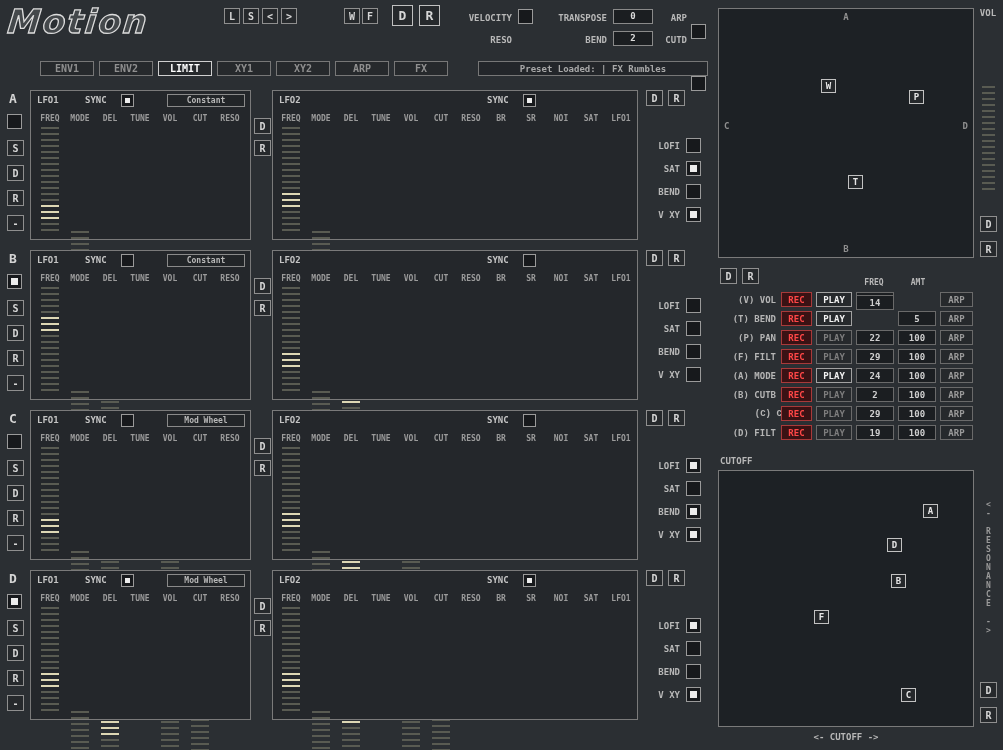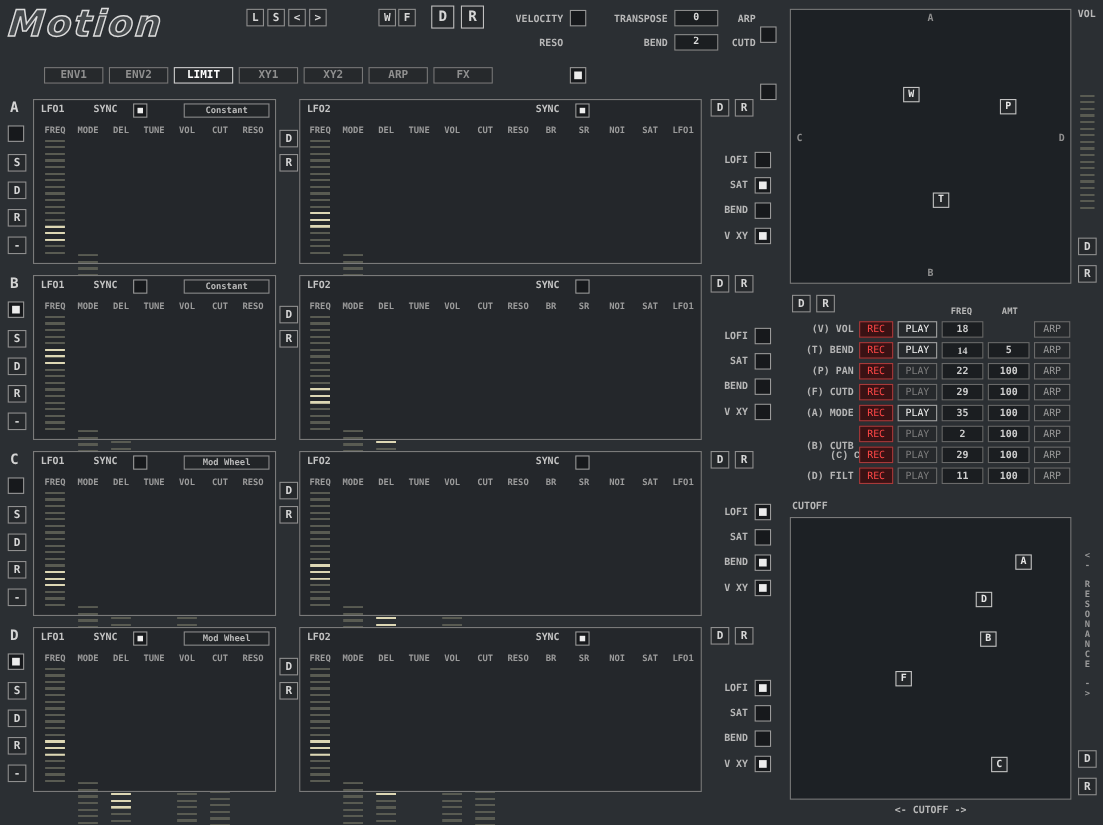--- a/index.html
+++ b/index.html
@@ -40,21 +40,21 @@
   .ladder .hl{position:absolute;left:0;right:0;height:16px;
         background:repeating-linear-gradient(to top,#ddd7b4 0 2px,rgba(0,0,0,0) 2px 6px);}
   .pad{background:#1d2125;border:1px solid #7a7a7a;box-sizing:border-box;}
   .corner{position:absolute;font-size:9px;font-weight:bold;color:#8f8f8f;}
   .marker{position:absolute;width:15px;height:14px;background:#25282b;border:1px solid #c2c2c2;
           color:#e6e6e6;font-size:9px;font-weight:bold;display:flex;align-items:center;justify-content:center;
           box-sizing:border-box;}
   .vtext{writing-mode:vertical-rl;text-orientation:upright;font-size:8px;font-weight:bold;color:#9a9a9a;
          display:flex;align-items:center;}
   .mbtn{position:absolute;display:flex;align-items:center;justify-content:center;font-size:9px;
-        font-weight:normal;box-sizing:border-box;height:15px;}
+        font-weight:bold;box-sizing:border-box;height:15px;}
   .rec{color:#ff4747;background:#3a1214;border:1px solid #a83a3a;}
   .play{color:#7d7d7d;background:#26292c;border:1px solid #6a6a6a;}
   .play.on{color:#f2f2f2;border-color:#a2a2a2;}
   .arpbtn{color:#9a9a9a;background:#26292c;border:1px solid #6a6a6a;}
   .num{position:absolute;height:15px;box-sizing:border-box;border:1px solid #6a6a6a;background:#1b1e21;
        color:#cfcfcf;font-size:9px;font-weight:bold;display:flex;align-items:center;justify-content:center;}
   .rowname{position:absolute;font-size:9px;font-weight:bold;color:#b5b5b5;text-align:right;white-space:pre;}
 </style>
 </head>
 <body>
@@ -93,20 +93,21 @@
 
   <div class="abs row" id="tabs" style="left:40px;top:61px;gap:5px">
       <div class="tab">ENV1</div>
       <div class="tab">ENV2</div>
       <div class="tab active">LIMIT</div>
       <div class="tab">XY1</div>
       <div class="tab">XY2</div>
       <div class="tab">ARP</div>
       <div class="tab">FX</div>
     </div>
+  <div class="abs statusbox" style="left:478px;top:61px;width:230px;height:15px">Preset Loaded: | FX Rumbles</div>
 
   <div id="sections">
       <div class="section" style="top: 88px;">
         <div class="sec-letter" style="left: 9px; top: 3px;">A</div>
         <div class="chk" style="position: absolute; left: 7px; top: 26px;"></div>
         <div class="btn md abs2" style="left: 7px; top: 52px;">S</div>
         <div class="btn md abs2" style="left: 7px; top: 77px;">D</div>
         <div class="btn md abs2" style="left: 7px; top: 102px;">R</div>
         <div class="btn md abs2" style="left: 7px; top: 127px;">-</div>
         <div class="panel abs2" style="left: 30px; top: 2px; width: 221px; height: 150px;">
@@ -419,57 +420,57 @@
   <div class="lbl abs" style="left:898px;top:278px;width:40px;text-align:center;font-size:8px">AMT</div>
   <div id="mod-rows">
       <div class="rowname" style="left: 714px; top: 295px; width: 62px;">(V) VOL</div>
       <div class="mbtn rec" style="left: 781px; top: 292px; width: 31px;">REC</div>
       <div class="mbtn play on" style="left: 816px; top: 292px; width: 36px;">PLAY</div>
       <div class="num" style="left: 856px; top: 292px; width: 38px;">18</div>
       <div class="mbtn arpbtn" style="left: 940px; top: 292px; width: 33px;">ARP</div>
       <div class="rowname" style="left: 714px; top: 314px; width: 62px;">(T) BEND</div>
       <div class="mbtn rec" style="left: 781px; top: 311px; width: 31px;">REC</div>
       <div class="mbtn play on" style="left: 816px; top: 311px; width: 36px;">PLAY</div>
-      <div class="num" style="left: 856px; top: 311px; width: 38px; font-family: Liberation Serif, serif;">14</div>
+      <div class="num" style="left: 856px; top: 295px; width: 38px;">14</div>
       <div class="num" style="left: 898px; top: 311px; width: 38px;">5</div>
       <div class="mbtn arpbtn" style="left: 940px; top: 311px; width: 33px;">ARP</div>
       <div class="rowname" style="left: 714px; top: 333px; width: 62px;">(P) PAN</div>
       <div class="mbtn rec" style="left: 781px; top: 330px; width: 31px;">REC</div>
       <div class="mbtn play" style="left: 816px; top: 330px; width: 36px;">PLAY</div>
       <div class="num" style="left: 856px; top: 330px; width: 38px;">22</div>
       <div class="num" style="left: 898px; top: 330px; width: 38px;">100</div>
       <div class="mbtn arpbtn" style="left: 940px; top: 330px; width: 33px;">ARP</div>
-      <div class="rowname" style="left: 714px; top: 352px; width: 62px;">(F) CUTD</div>
+      <div class="rowname" style="left: 714px; top: 352px; width: 62px;">(F) FILT</div>
       <div class="mbtn rec" style="left: 781px; top: 349px; width: 31px;">REC</div>
       <div class="mbtn play" style="left: 816px; top: 349px; width: 36px;">PLAY</div>
       <div class="num" style="left: 856px; top: 349px; width: 38px;">29</div>
       <div class="num" style="left: 898px; top: 349px; width: 38px;">100</div>
       <div class="mbtn arpbtn" style="left: 940px; top: 349px; width: 33px;">ARP</div>
       <div class="rowname" style="left: 714px; top: 371px; width: 62px;">(A) MODE</div>
       <div class="mbtn rec" style="left: 781px; top: 368px; width: 31px;">REC</div>
       <div class="mbtn play on" style="left: 816px; top: 368px; width: 36px;">PLAY</div>
-      <div class="num" style="left: 856px; top: 368px; width: 38px;">35</div>
+      <div class="num" style="left: 856px; top: 368px; width: 38px;">24</div>
       <div class="num" style="left: 898px; top: 368px; width: 38px;">100</div>
       <div class="mbtn arpbtn" style="left: 940px; top: 368px; width: 33px;">ARP</div>
-      <div class="rowname" style="left: 714px; top: 401px; width: 62px;">(B) CUTB</div>
+      <div class="rowname" style="left: 714px; top: 390px; width: 62px;">(B) CUTB</div>
       <div class="mbtn rec" style="left: 781px; top: 387px; width: 31px;">REC</div>
       <div class="mbtn play" style="left: 816px; top: 387px; width: 36px;">PLAY</div>
       <div class="num" style="left: 856px; top: 387px; width: 38px;">2</div>
       <div class="num" style="left: 898px; top: 387px; width: 38px;">100</div>
       <div class="mbtn arpbtn" style="left: 940px; top: 387px; width: 33px;">ARP</div>
       <div class="rowname" style="left: 736px; top: 409px; width: 62px; font-family: Liberation Mono, monospace;">(C) CUTC</div>
       <div class="mbtn rec" style="left: 781px; top: 406px; width: 31px;">REC</div>
       <div class="mbtn play" style="left: 816px; top: 406px; width: 36px;">PLAY</div>
       <div class="num" style="left: 856px; top: 406px; width: 38px;">29</div>
       <div class="num" style="left: 898px; top: 406px; width: 38px;">100</div>
       <div class="mbtn arpbtn" style="left: 940px; top: 406px; width: 33px;">ARP</div>
       <div class="rowname" style="left: 714px; top: 428px; width: 62px;">(D) FILT</div>
       <div class="mbtn rec" style="left: 781px; top: 425px; width: 31px;">REC</div>
       <div class="mbtn play" style="left: 816px; top: 425px; width: 36px;">PLAY</div>
-      <div class="num" style="left: 856px; top: 425px; width: 38px;">11</div>
+      <div class="num" style="left: 856px; top: 425px; width: 38px;">19</div>
       <div class="num" style="left: 898px; top: 425px; width: 38px;">100</div>
       <div class="mbtn arpbtn" style="left: 940px; top: 425px; width: 33px;">ARP</div>
     </div>
 
   <div class="lbl abs" style="left:720px;top:456px">CUTOFF</div>
   <div class="abs pad" id="pad2" style="left:718px;top:470px;width:256px;height:257px">
       <div class="marker" style="left: 204px; top: 33px;">A</div>
       <div class="marker" style="left: 168px; top: 67px;">D</div>
       <div class="marker" style="left: 172px; top: 103px;">B</div>
       <div class="marker" style="left: 95px; top: 139px;">F</div>

